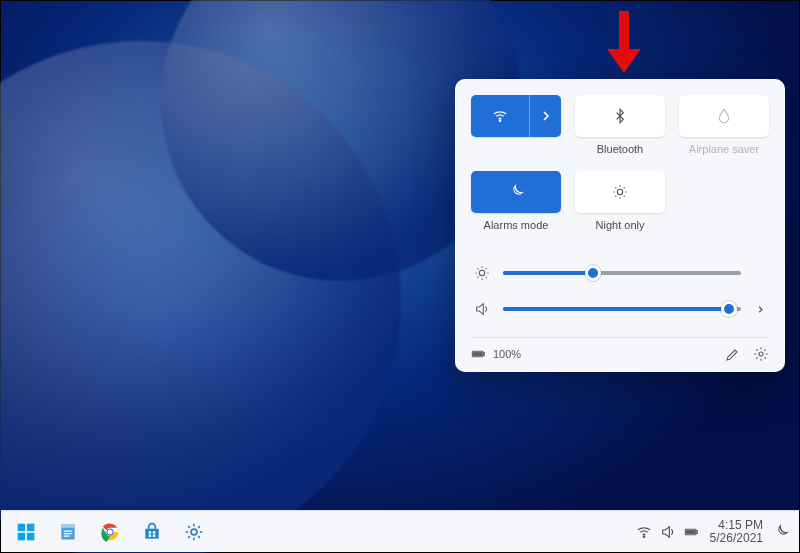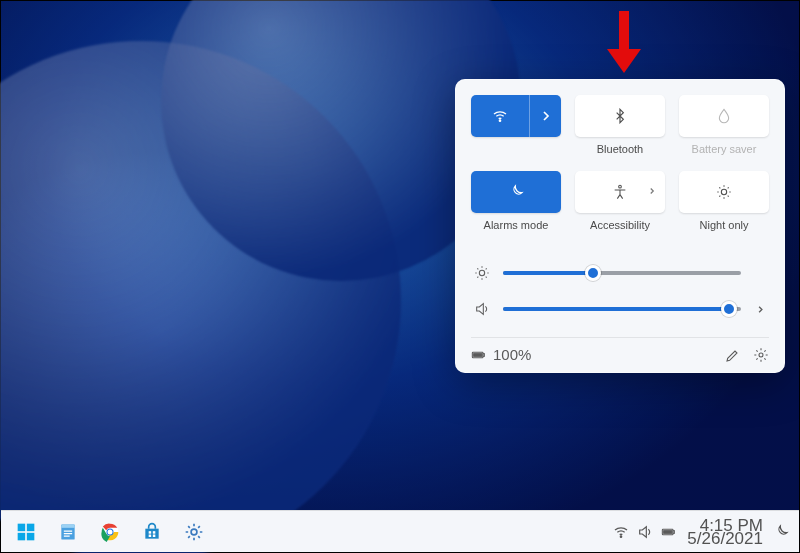--- a/index.html
+++ b/index.html
@@ -91,41 +91,41 @@
     position:absolute; top:50%; transform:translate(-50%,-50%);
     width:16px; height:16px; border-radius:50%;
     background:#1f6fd6; border:3px solid #fff; box-shadow:0 0 0 1px rgba(0,0,0,0.15);
   }
   .slider-row .tail { width:14px; text-align:center; color:#606060; font-size:12px; }
 
   .panel-footer {
     margin-top:8px; padding-top:8px;
     border-top:1px solid rgba(0,0,0,0.08);
     display:flex; align-items:center; justify-content:space-between;
-    color:#5a5a5a; font-size:15px;
+    color:#5a5a5a; font-size:11px;
   }
   .panel-footer .left { display:flex; align-items:center; gap:6px; }
   .panel-footer .right { display:flex; align-items:center; gap:12px; }
   .ic { display:inline-flex; align-items:center; justify-content:center; }
 
   .taskbar {
     position:absolute; left:0; right:0; bottom:0; height:42px;
     background:#f4f6fa;
     border-top:1px solid rgba(0,0,0,0.1);
     display:flex; align-items:center; justify-content:space-between;
     padding:0 10px 0 6px;
     z-index:10;
   }
   .tb-left { display:flex; align-items:center; gap:4px; }
   .tb-btn {
     width:38px; height:34px; border-radius:4px;
     display:flex; align-items:center; justify-content:center;
   }
   .tb-right { display:flex; align-items:center; gap:10px; color:#525252; }
-  .tb-clock { text-align:right; font-size:17px; line-height:13px; }
+  .tb-clock { text-align:right; font-size:12px; line-height:13px; }
   .tray-icons { display:flex; align-items:center; gap:8px; font-size:13px; color:#5a5a5a; }
 
   
   svg.icn { width:16px; height:16px; }
   svg.icn-lg { width:20px; height:20px; }
 </style>
 </head>
 <body>
 
 <div class="screen">
@@ -176,50 +176,34 @@
 
 
       <div class="tile-cell">
         <div class="tile disabled">
           <span class="ic">
             <svg class="icn" viewBox="0 0 24 24" fill="none" stroke="currentColor" stroke-width="1.6">
               <path d="M12 22a7 7 0 0 0 7-7c0-4-7-13-7-13S5 11 5 15a7 7 0 0 0 7 7z"></path>
               </svg>
           </span>
         </div>
-        <div class="tile-label disabled">Battery saver</div>
+        <div class="tile-label disabled">Airplane saver</div>
       </div>
 
       <div class="tile-cell">
         <div class="tile active">
           <span class="ic">
             <svg class="icn" viewBox="0 0 24 24" fill="none" stroke="currentColor" stroke-width="1.8">
               <path d="M21 13A9 9 0 0 1 11 3a7 7 0 1 0 10 10z"></path>
               </svg>
           </span>
         </div>
         <div class="tile-label">Alarms mode</div>
       </div>
 
-      <div class="tile-cell">
-        <div class="tile">
-          <span class="ic">
-            <svg class="icn" viewBox="0 0 24 24" fill="none" stroke="currentColor" stroke-width="1.6">
-              <circle cx="12" cy="4" r="2"></circle>
-                <path d="M4 9h16M12 9v7m0 0l-4 6m4-6l4 6"></path>
-              </svg>
-          </span>
-          <span class="mini-chevron">
-            <svg style="width:10px;height:10px" viewBox="0 0 24 24" fill="none" stroke="currentColor" stroke-width="3">
-              <path d="M9 6l6 6-6 6"></path>
-              </svg>
-          </span>
-        </div>
-        <div class="tile-label">Accessibility</div>
-      </div>
 
       <div class="tile-cell">
         <div class="tile">
           <span class="ic">
             <svg class="icn" viewBox="0 0 24 24" fill="none" stroke="currentColor" stroke-width="1.6">
               <circle cx="12" cy="12" r="4"></circle>
                 <path d="M12 2v2M12 20v2M2 12h2M20 12h2M5 5l1.5 1.5M17.5 17.5L19 19M19 5l-1.5 1.5M6.5 17.5L5 19"></path>
               </svg>
           </span>
         </div>

